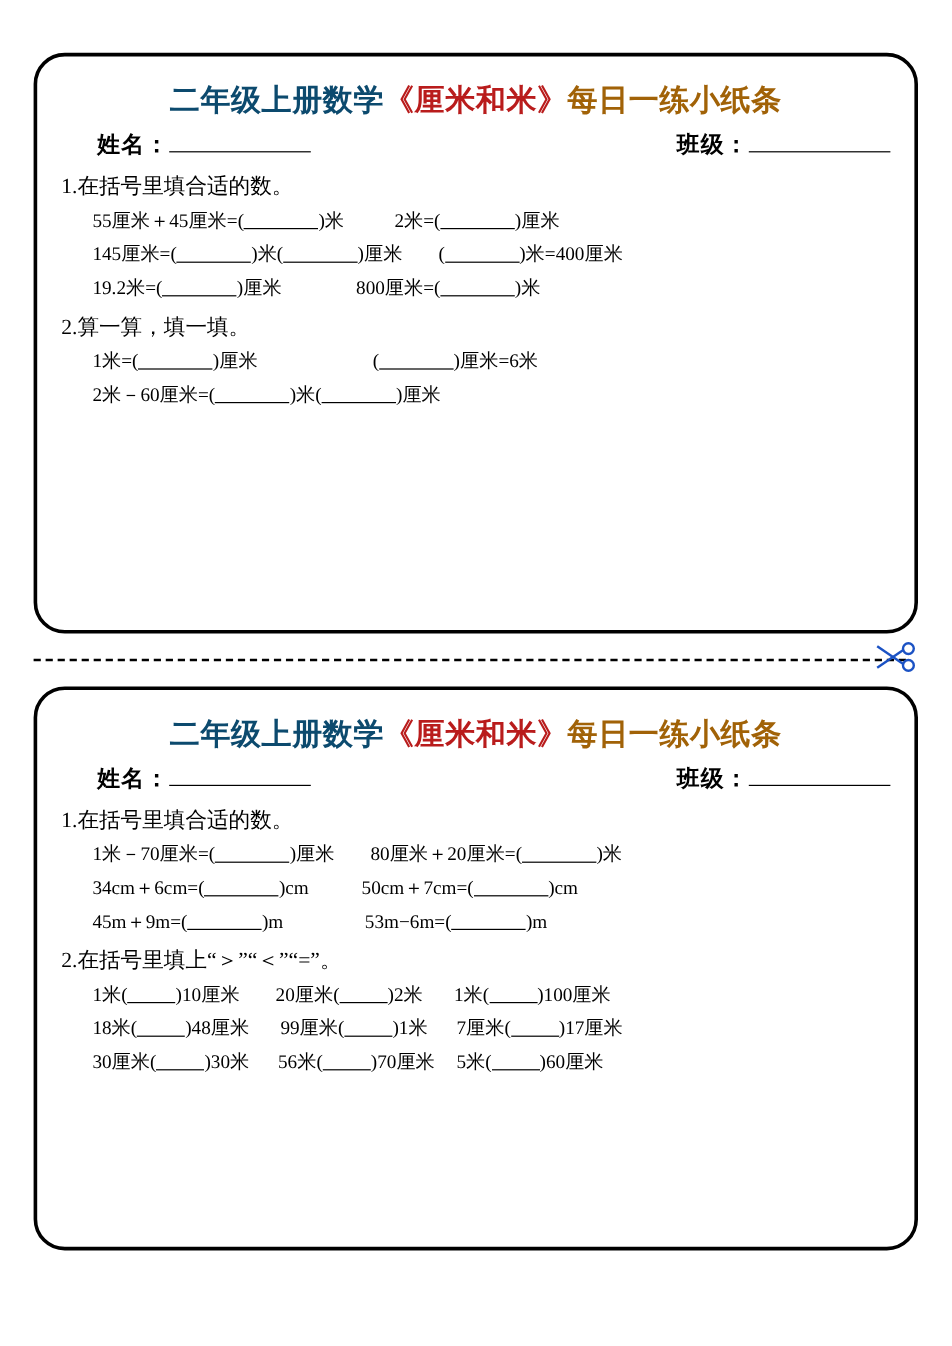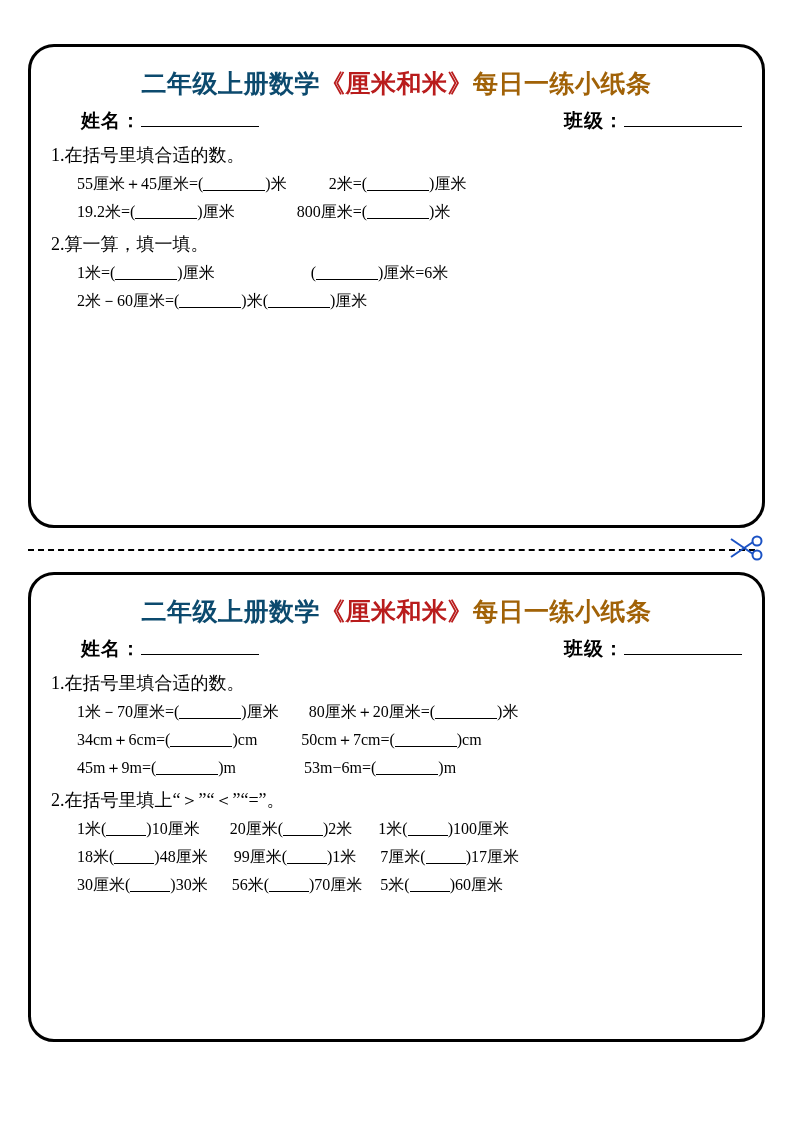--- a/index.html
+++ b/index.html
@@ -122,20 +122,25 @@
     </div>
 
     <div class="qhead">1.在括号里填合适的数。</div>
 
     <div class="row">
       <span>55厘米＋45厘米=(</span><span class="blank"></span><span>)米</span>
       <span class="cellgap" style="width:34px"></span>
       <span>2米=(</span><span class="blank"></span><span>)厘米</span>
     </div>
 
+    <div class="row">
+      <span>145厘米=(</span><span class="blank"></span><span>)米(</span><span class="blank"></span><span>)厘米</span>
+      <span class="cellgap" style="width:22px"></span>
+      <span>(</span><span class="blank"></span><span>)米=400厘米</span>
+    </div>
 
     <div class="row">
       <span>19.2米=(</span><span class="blank"></span><span>)厘米</span>
       <span class="cellgap" style="width:54px"></span>
       <span>800厘米=(</span><span class="blank"></span><span>)米</span>
     </div>
 
 
     <div class="qhead">2.算一算，填一填。</div>
 

